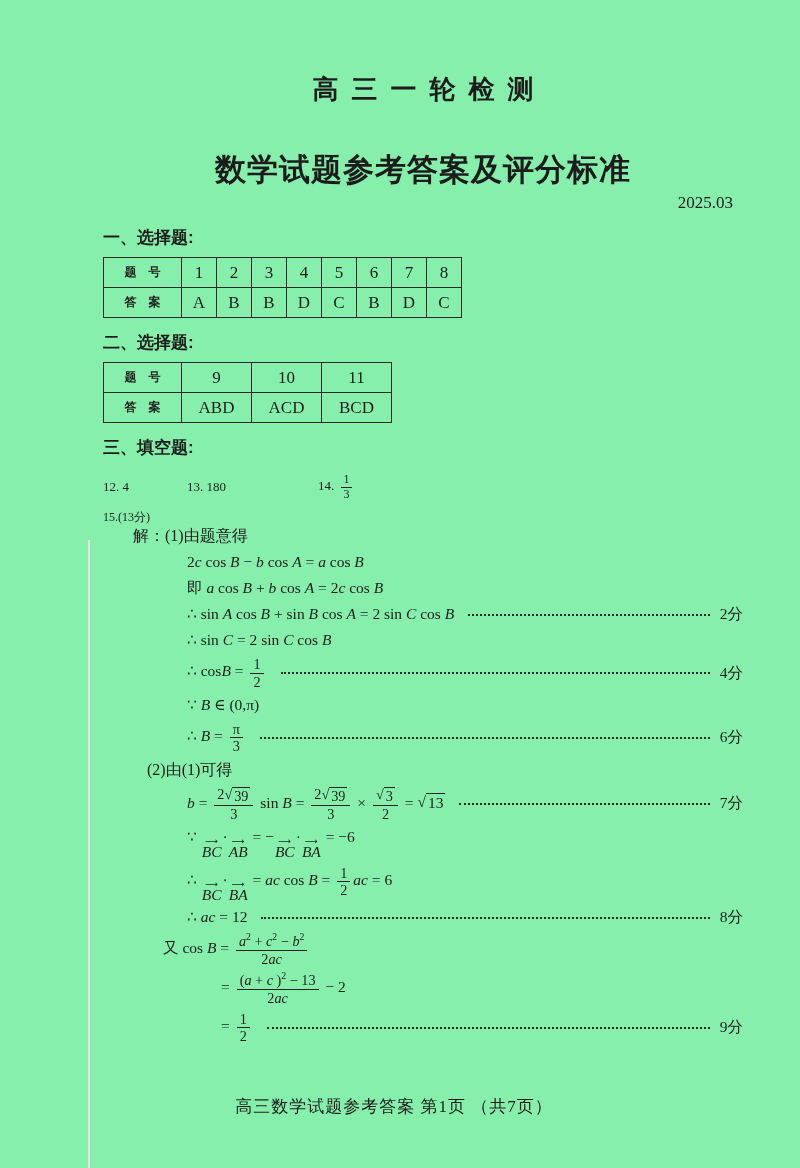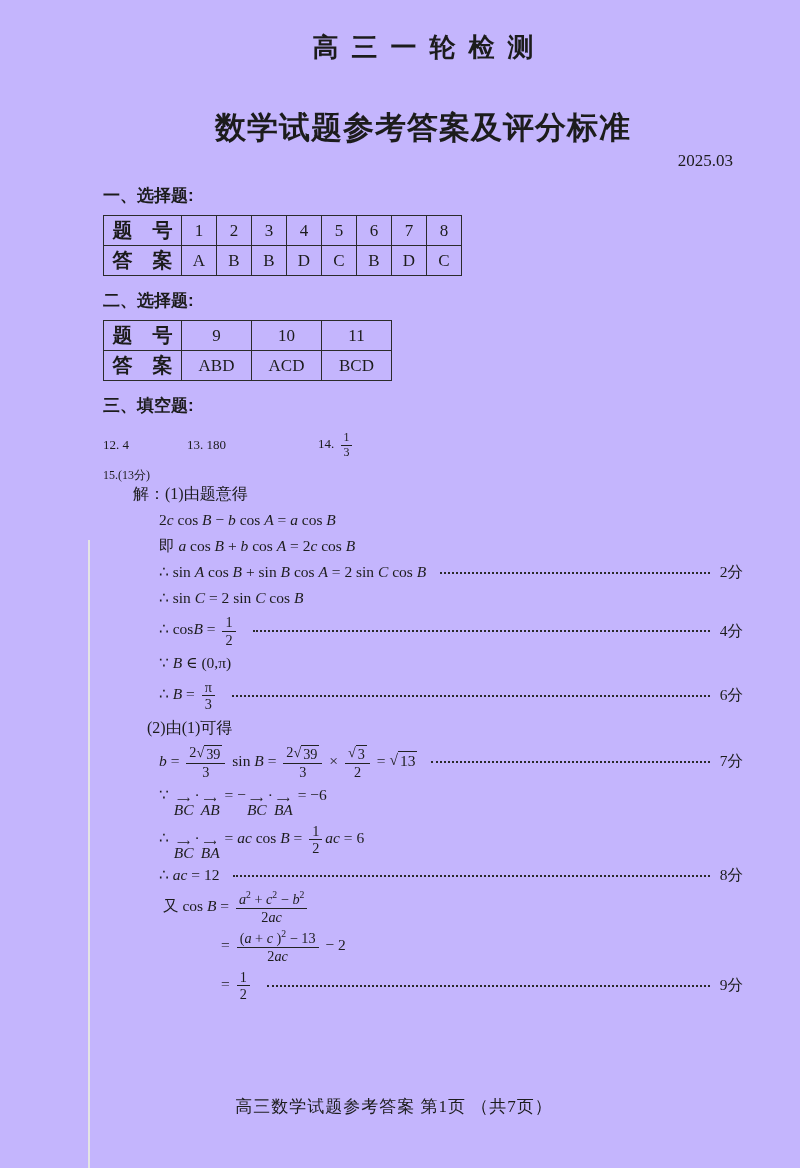--- a/index.html
+++ b/index.html
@@ -1,24 +1,24 @@
 <!DOCTYPE html>
 <html><head>
 <meta charset="utf-8">
 <style>
   * { margin:0; padding:0; box-sizing:border-box; }
   html,body { background:#ffffff; }
   .page {
     position:relative;
     width:800px; height:1168px;
-    background:#c4b5fd;
+    background:#86efac;
     color:#1c1c1c;
     font-family:"Liberation Serif","DejaVu Serif",serif;
     overflow:hidden;
-    padding:30px 57px 0 103px;
+    padding:72px 57px 0 103px;
   }
   .scan-artifact { position:absolute; left:88px; top:540px; bottom:0; width:2px; background:#e4e4e4; }
 
   .doc-title {
     text-align:center; font-size:26px; font-weight:bold;
     letter-spacing:13px; padding-left:13px;
     font-family:"Liberation Serif","DejaVu Serif",serif;
   }
   .doc-subtitle {
     text-align:center; font-size:31px; font-weight:bold;
@@ -30,34 +30,34 @@
     font-size:17px; font-weight:bold; margin-top:13px;
     font-family:"Liberation Sans","DejaVu Sans",sans-serif;
   }
 
   table.ans-table { border-collapse:collapse; margin-top:8px; font-size:17px; }
   table.ans-table td {
     border:1.6px solid #2b2b2b; text-align:center; height:30px; padding:0 2px;
   }
   table.ans-table td.lbl {
     width:78px; font-weight:bold;
-    font-family:"Liberation Sans","DejaVu Sans",sans-serif; font-size:20px;
+    font-family:"Liberation Sans","DejaVu Sans",sans-serif; font-size:12px;
   }
   table.t1 td.c { width:35px; }
   table.t2 td.c { width:70px; }
 
   .blank-answers { display:flex; align-items:center; margin-top:14px; font-size:13px; }
   .blank-answers .gap1 { width:58px; } .blank-answers .gap2 { width:92px; }
 
   .math-line { display:flex; align-items:center; margin-bottom:5px; font-size:15.5px; line-height:1.35; }
   .math { white-space:nowrap; }
   .plain-line { font-size:16px; margin-bottom:5px; }
   .q15-header { font-size:12px; margin-top:8px; margin-bottom:0; }
   .ind1 { margin-left:30px; }
-  .ind2 { margin-left:56px; }
+  .ind2 { margin-left:84px; }
   .ind3 { margin-left:44px; }
   .ind4 { margin-left:60px; }
   .ind5 { margin-left:118px; }
 
   .math .i, .i { font-style:italic; }
   .math .r { font-style:normal; }
   .sup { font-size:0.68em; vertical-align:super; line-height:0; }
 
   .frac { display:inline-flex; flex-direction:column; align-items:center; vertical-align:middle; margin:0 3px; line-height:1.15; }
   .frac > .num { padding:0 3px; border-bottom:1.5px solid #222; font-size:0.92em; }

